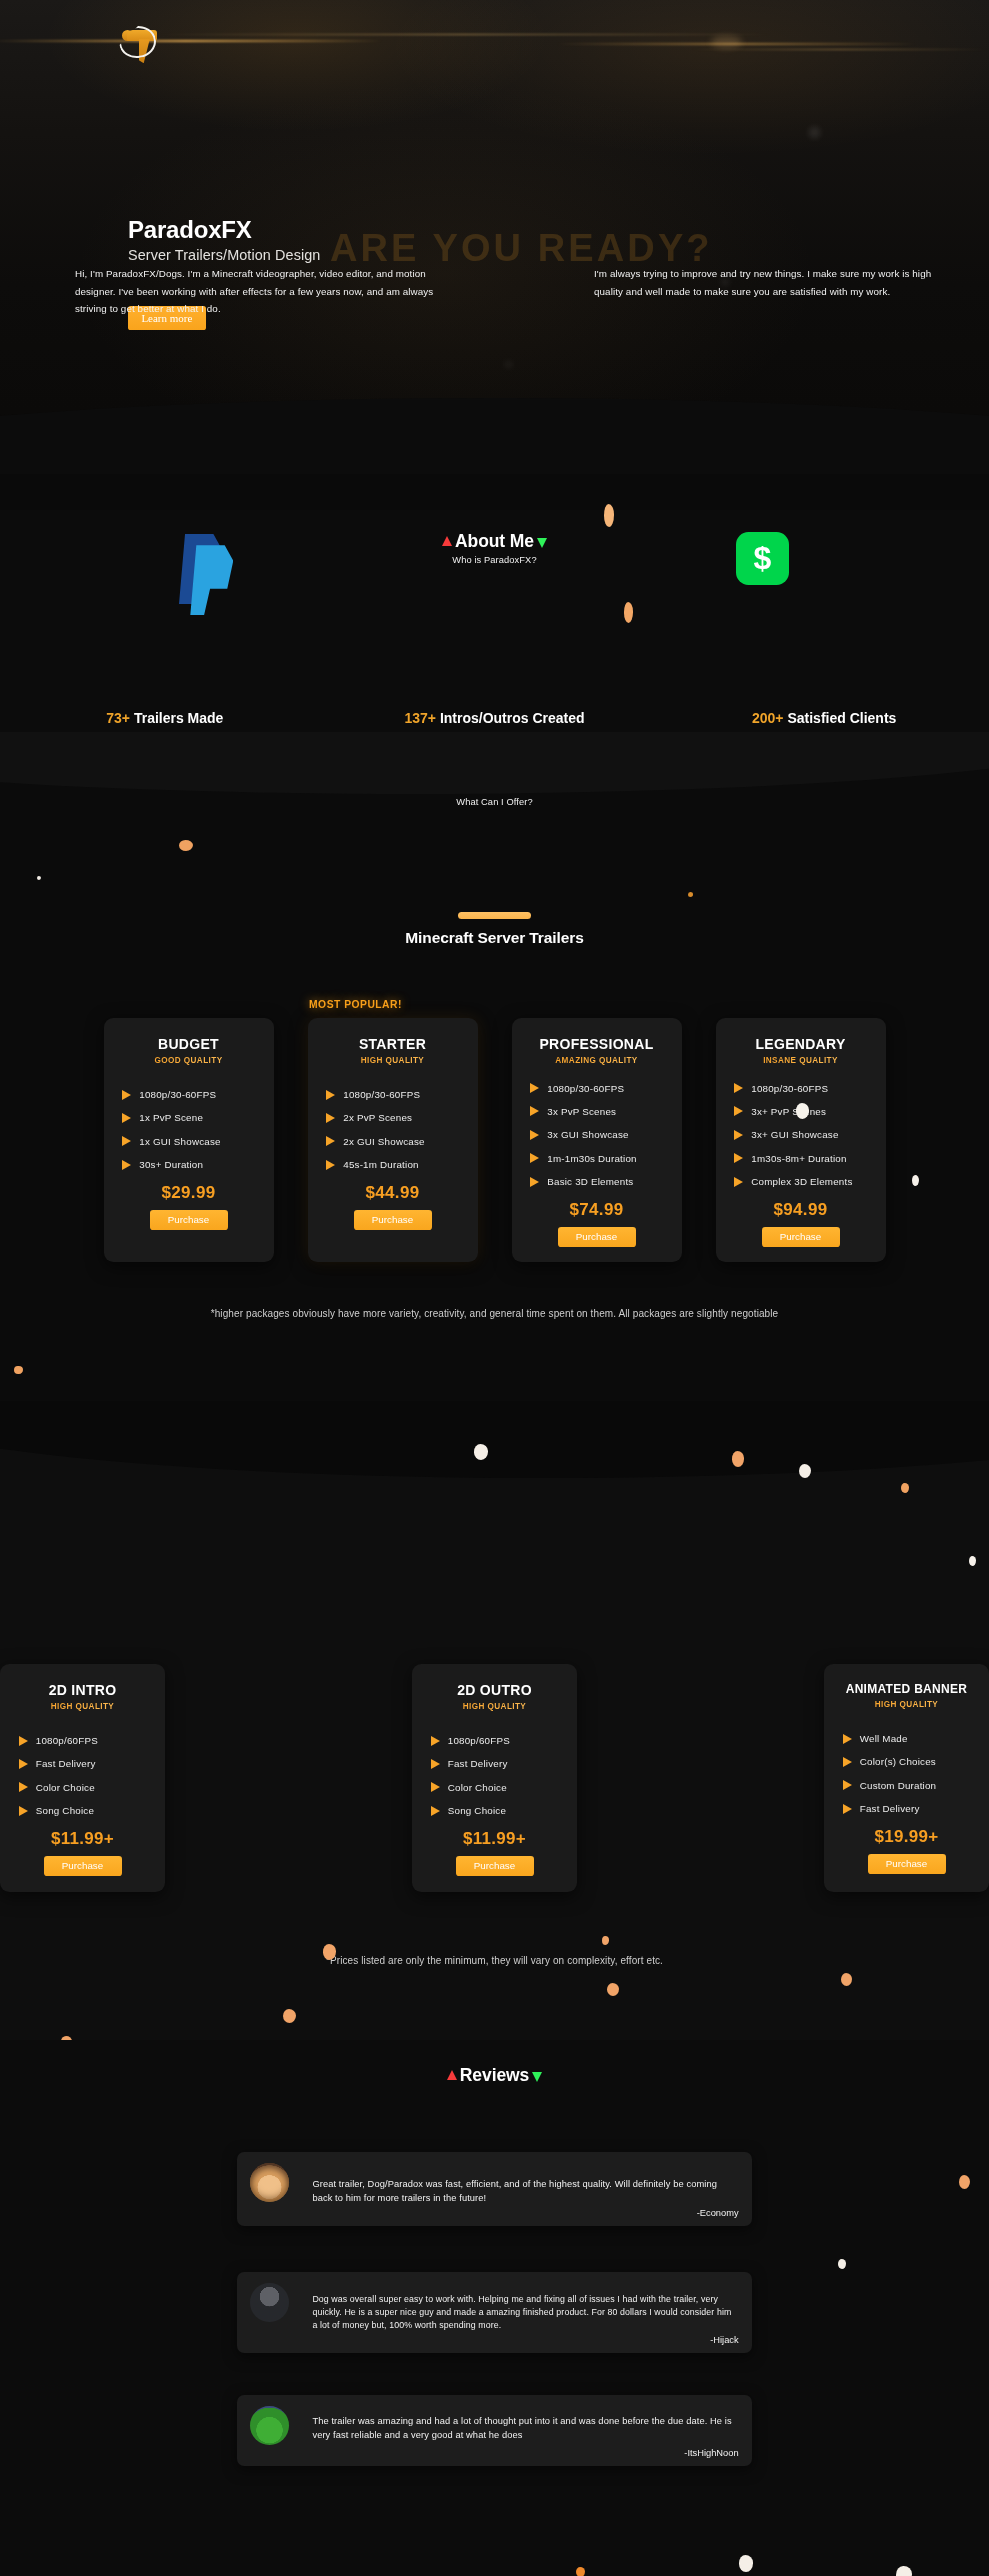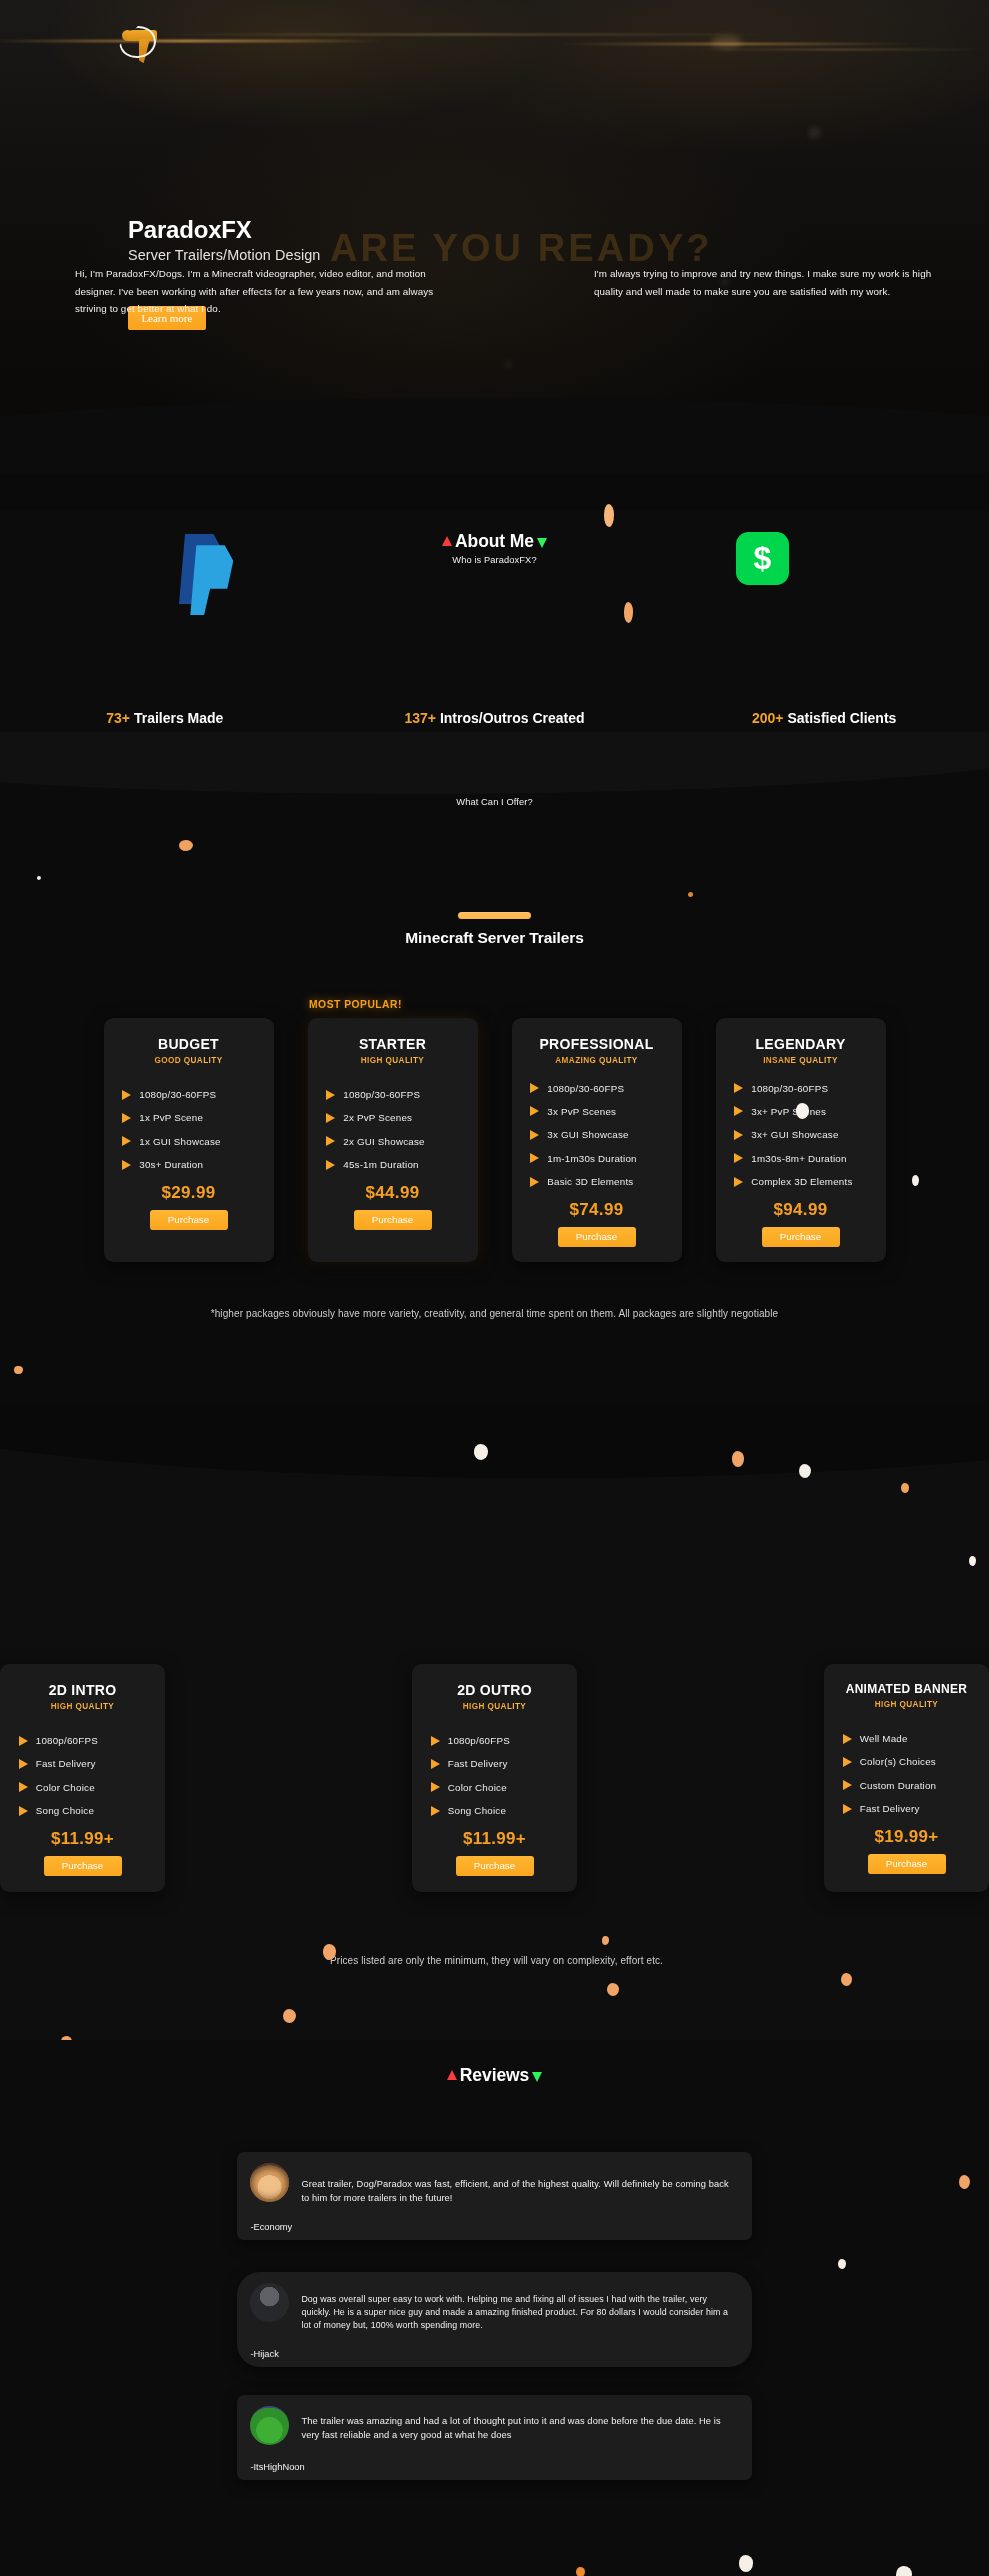--- a/index.html
+++ b/index.html
@@ -121,28 +121,28 @@
   
   .other{top:1401px;height:639px;background:#0e0e0e;}
   .other-wave{position:absolute;left:0;top:0;width:989px;height:77px;background:#090909;clip-path:ellipse(70% 100% at 55% 0%);}
 
   
   .reviews{top:2040px;height:546px;background:#0c0c0c;}
   .rev-card{
     position:absolute;left:237px;width:515px;background:#1d1d1d;border-radius:7.2px;
     padding:11.3px 13.4px 8.2px;box-shadow:0 3.1px 13.4px rgba(0,0,0,.5);
   }
-  .rev-body{display:flex;gap:12px;align-items:flex-start;}
+  .rev-body{display:flex;gap:23px;align-items:flex-start;}
   .avatar{width:39px;height:39px;border-radius:50%;flex:0 0 auto;overflow:hidden;}
   .av-cat{background:radial-gradient(circle at 50% 62%,#f0c089 0 38%,#d99e5e 39% 70%,#7a5233 71% 100%);
           box-shadow:inset 0 -4.1px 7.2px rgba(90,55,20,.6), inset 0 5.2px 6.2px rgba(60,40,30,.7);}
   .av-reaper{background:radial-gradient(circle at 50% 35%,#5e6066 0 30%,#26282c 31% 100%);}
   .av-pepe{background:radial-gradient(circle at 50% 62%,#3fae35 0 42%,#2f8f2a 43% 72%,#3a4c7a 73% 100%);}
   .rev-text{font-size:9.3px;line-height:14px;color:#f2f2f2;font-weight:300;letter-spacing:0.1px;padding-top:13.4px;}
-  .rev-author{font-size:9.3px;color:#f4f4f4;font-weight:300;margin-top:17px;}
+  .rev-author{text-align:right;font-size:9.3px;color:#f4f4f4;font-weight:300;margin-top:3px;}
   .paypal{position:absolute;left:179px;top:534px;width:62px;height:77px;}
   .paypal .pp-back{position:absolute;left:0;top:0;width:43px;height:70px;
      background:#1b4a94;clip-path:polygon(14% 0,80% 0,100% 22%,86% 62%,46% 62%,32% 100%,0 100%);}
   .paypal .pp-front{position:absolute;left:11.3px;top:11.3px;width:43px;height:70px;
      background:#2aa3e0;clip-path:polygon(14% 0,80% 0,100% 22%,86% 62%,46% 62%,32% 100%,0 100%);}
   .cashapp{position:absolute;left:736px;top:532px;width:53px;height:53px;border-radius:12.4px;background:#00d54b;}
   .cashapp span{display:block;width:100%;text-align:center;line-height:53px;font-size:32px;font-weight:700;color:#fff;}
 
   
   .conf{position:absolute;border-radius:46% 54% 50% 50%/50% 46% 54% 50%;}
@@ -443,21 +443,21 @@
   </div>
 
   <div class="rev-card" style="top:112px;">
     <div class="rev-body">
       <div class="avatar av-cat"></div>
       <div class="rev-text">Great trailer, Dog/Paradox was fast, efficient, and of the highest quality. Will definitely be coming back to him for more trailers in the future!</div>
     </div>
     <div class="rev-author">-Economy</div>
   </div>
 
-  <div class="rev-card" style="top:232px;border-radius:23px;">
+  <div class="rev-card" style="top:232px;">
     <div class="rev-body">
       <div class="avatar av-reaper"></div>
       <div class="rev-text" style="padding-top:9.3px;font-size:8.8px;line-height:13px;">Dog was overall super easy to work with. Helping me and fixing all of  issues I had with the trailer, very quickly. He is a super nice guy and made a amazing finished product. For 80 dollars I would consider him a lot of money but, 100% worth spending more.</div>
     </div>
     <div class="rev-author">-Hijack</div>
   </div>
 
   <div class="rev-card" style="top:355px;">
     <div class="rev-body">
       <div class="avatar av-pepe"></div>

